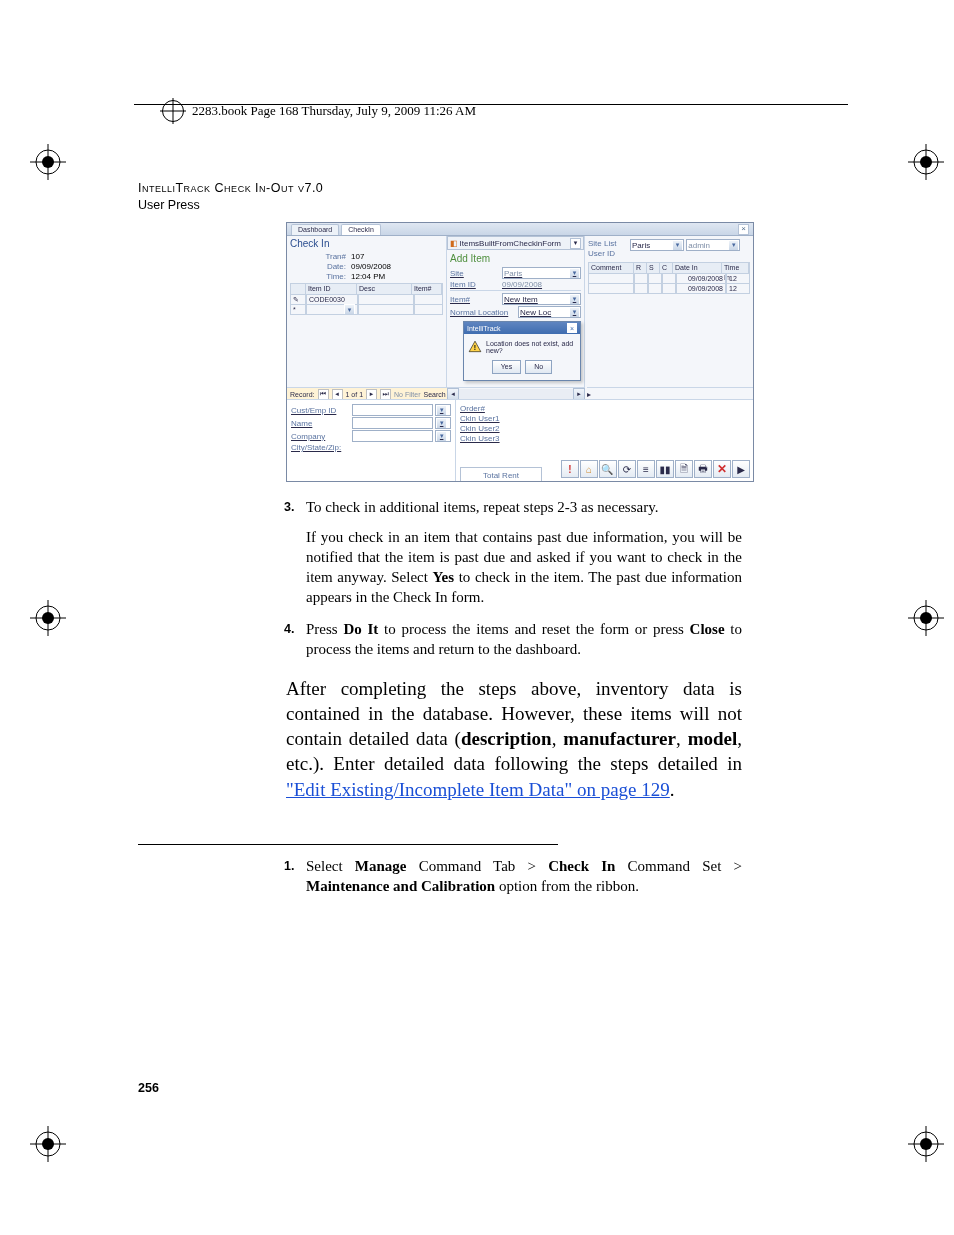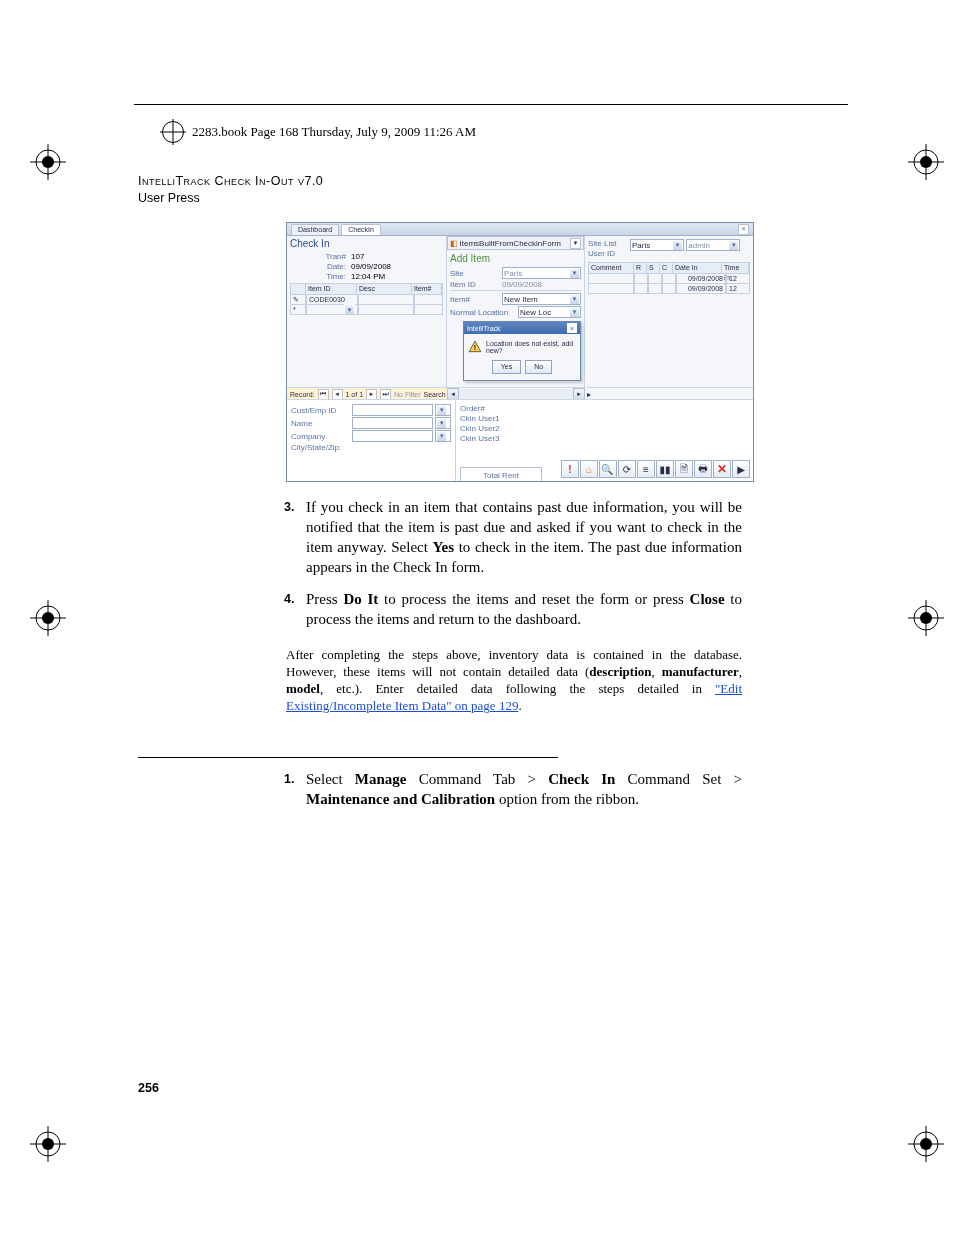--- a/index.html
+++ b/index.html
@@ -33,21 +33,21 @@
 
   .topline {
     position: absolute;
     top: 104px;
     left: 134px;
     right: 106px;
     border-top: 1px solid #000;
   }
   .topline-text {
     position: absolute;
-    top: 121px;
+    top: 100px;
     left: 162px;
     font-size: 13px;
     display: flex;
     align-items: center;
     gap: 8px;
   }
   .topline-icon {
     width: 20px; height: 20px;
     border: 1.2px solid #000;
     border-radius: 50%;
@@ -56,21 +56,21 @@
   }
   .topline-icon::before,
   .topline-icon::after {
     content:""; position:absolute; background:#000;
   }
   .topline-icon::before { left:50%; top:-3px; bottom:-3px; width:1px; transform:translateX(-50%);}
   .topline-icon::after { top:50%; left:-3px; right:-3px; height:1px; transform:translateY(-50%);}
 
   .running-head {
     position: absolute;
-    top: 173px;
+    top: 180px;
     left: 138px;
     font-family: Arial, Helvetica, sans-serif;
     font-size: 12.5px;
     line-height: 1.35;
   }
   .running-head .line1 { font-variant: small-caps; letter-spacing: 0.5px; }
 
   .content {
     position: absolute;
     top: 222px;
@@ -106,21 +106,21 @@
   .col1 { width:160px; }
   .col2 { width:138px; }
   .col3 { flex:1; border-right:none; }
   .section-title { color:#2a4d8f; font-size:10px; margin:0 0 3px 0; }
   .kv { display:flex; gap:3px; margin:1px 0; }
   .kv .k { width:56px; color:#5a73a0; text-align:right; padding-right:2px;}
   .kv .v { color:#000; }
   .dd { border:1px solid #9fb0c8; background:#fff; height:10px; display:inline-flex; align-items:center; padding:0 1px; gap:2px;}
   .dd .arr { width:9px;height:9px;background:linear-gradient(#eef3f9,#c9d6e7);display:flex;align-items:center;justify-content:center;font-size:7px;color:#4a6aa0;}
   .bordertop { border-top:1px solid #c9d6e7; margin-top:3px; padding-top:2px;}
-  .inputline { display:flex; gap:2px; align-items:center; margin:1px 0;}
+  .inputline { display:flex; gap:2px; align-items:center; margin:1px 0;text-decoration:underline;}
   .inputline .lbl{ width:50px; color:#5a73a0;}
   .inputline .fld{ flex:1; }
   .panelhdr { background:#eef2f8; border:1px solid #b4c2d6; padding:0 2px; margin:-2px -3px 3px -3px; height:12px; display:flex; align-items:center; gap:2px;}
   .panelhdr .pclose{ margin-left:auto; width:9px;height:9px;border:1px solid #b4c2d6;background:#fff;display:flex;align-items:center;justify-content:center;font-size:7px;}
   .gray { color:#8090a8; }
   .col2 .section-title{ color:#4f8f3e; }
   .modal {
     position:absolute; top:98px; left:176px; width:116px;
     border:1px solid #6a86ad; background:#f4f6fa; font-size:7px;
     box-shadow:2px 2px 3px rgba(0,0,0,0.2);
@@ -173,21 +173,21 @@
     font-weight: bold;
     font-size: 12.5px;
   }
   .link {
     color: #1a4fd6;
     text-decoration: underline;
   }
   .after-para {
     margin: 16px 0 0 148px;
     width: 456px;
-    font-size: 13px;
+    font-size: 19px;
     line-height: 1.33;
     text-align: justify;
   }
   .rule {
     border-top: 1.3px solid #000;
     margin: 42px 0 6px 0;
     width: 420px;
   }
   h2.section {
     font-style: italic;
@@ -486,20 +486,21 @@
             <span class="tbtn">▶</span>
           </div>
         </div>
       </div>
     </div>
 
     <div class="body-text">
 
       <div class="ol-item">
         <span class="ol-num">3.</span>
+        <span>To check in additional items, repeat steps 2-3 as necessary.</span>
         <p style="margin:10px 0 0 0;">
           <span>If you check in an item that contains past due information, you will be notified that the item is past due and asked if you want to check in the item anyway. Select </span><b>Yes</b><span> to check in the item. The past due information appears in the Check In form.</span>
         </p>
       </div>
 
       <div class="ol-item">
         <span class="ol-num">4.</span>
         <span>Press </span><b>Do It</b><span> to process the items and reset the form or press </span><b>Close</b><span> to process the items and return to the dashboard.</span>
       </div>
     </div>

